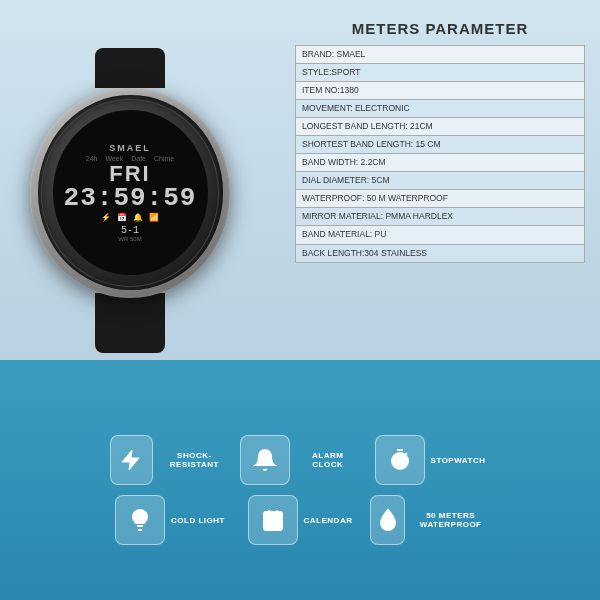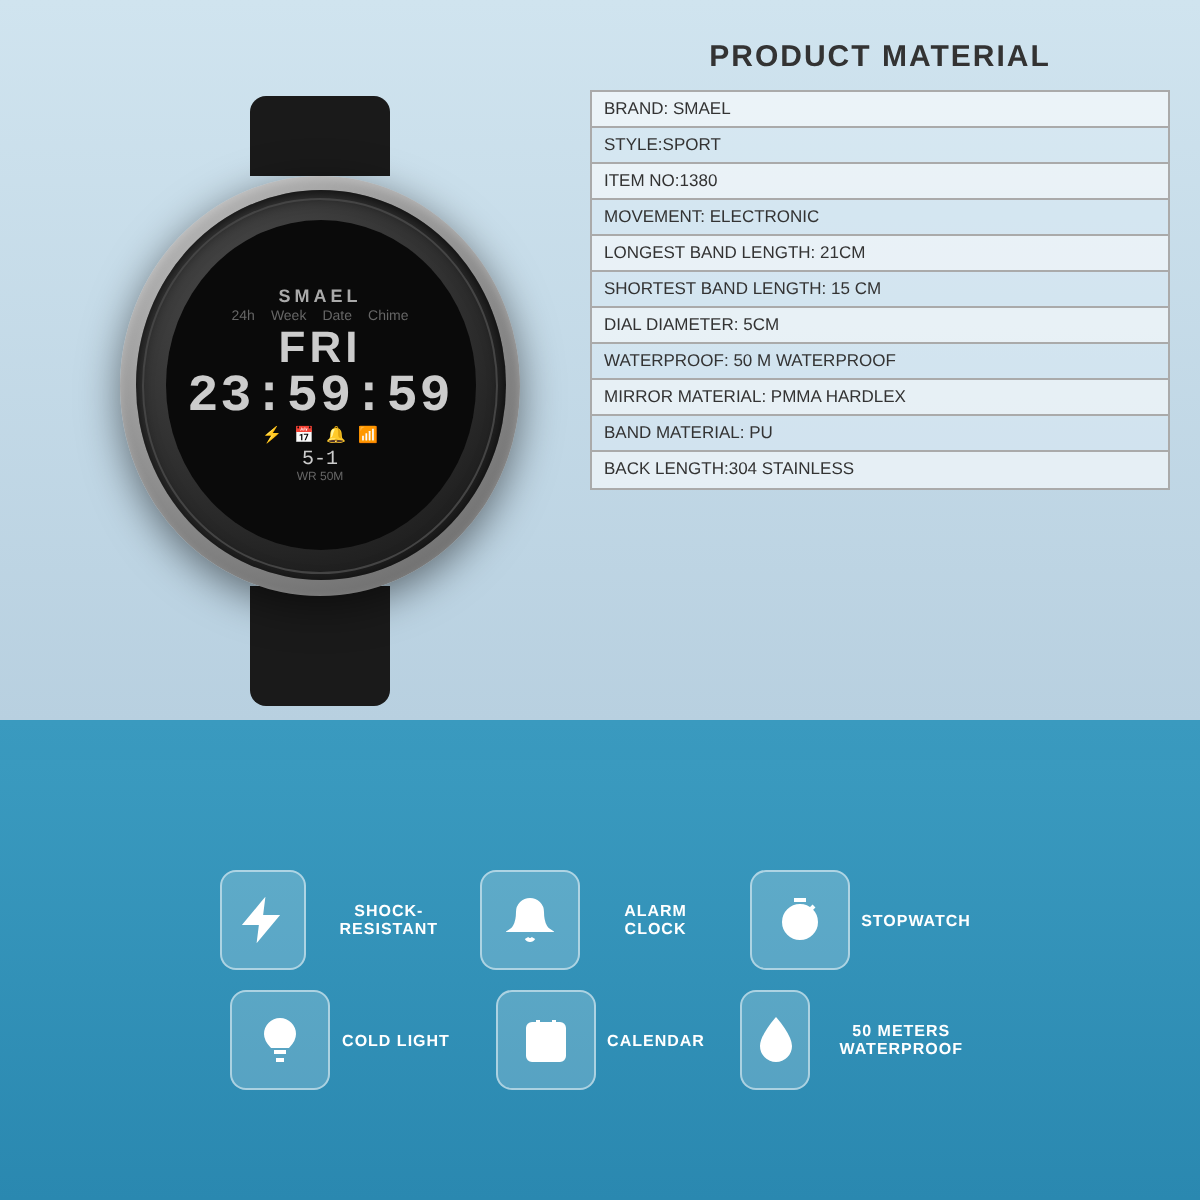--- a/index.html
+++ b/index.html
@@ -25,21 +25,21 @@
       flex-direction: row;
       height: 380px;
       padding: 15px 10px 10px 10px;
     }
 
     
     .watch-area {
       flex: 0 0 270px;
       display: flex;
       align-items: center;
-      justify-content: flex-end;
+      justify-content: flex-start;
       position: relative;
     }
 
     .watch-outer {
       width: 240px;
       height: 260px;
       position: relative;
       display: flex;
       align-items: center;
       justify-content: center;
@@ -308,40 +308,43 @@
               </div>
               <div class="watch-wr">WR 50M</div>
             </div>
           </div>
         </div>
         <div class="band-bottom"></div>
       </div>
     </div>
 
     <div class="param-section">
-      <div class="param-title">PRODUCT MATERIAL</div>
+      <div class="param-title">METERS PARAMETER</div>
       <table class="param-table">
         <tbody id="param-tbody">
             <tr>
               <td>BRAND: SMAEL</td>
             </tr>
             <tr>
               <td>STYLE:SPORT</td>
             </tr>
             <tr>
               <td>ITEM NO:1380</td>
             </tr>
             <tr>
               <td>MOVEMENT: ELECTRONIC</td>
             </tr>
             <tr>
               <td>LONGEST BAND LENGTH: 21CM</td>
             </tr>
             <tr>
               <td>SHORTEST BAND LENGTH: 15 CM</td>
+            </tr>
+            <tr>
+              <td>BAND WIDTH: 2.2CM</td>
             </tr>
             <tr>
               <td>DIAL DIAMETER: 5CM</td>
             </tr>
             <tr>
               <td>WATERPROOF: 50 M WATERPROOF</td>
             </tr>
             <tr>
               <td>MIRROR MATERIAL: PMMA HARDLEX</td>
             </tr>

